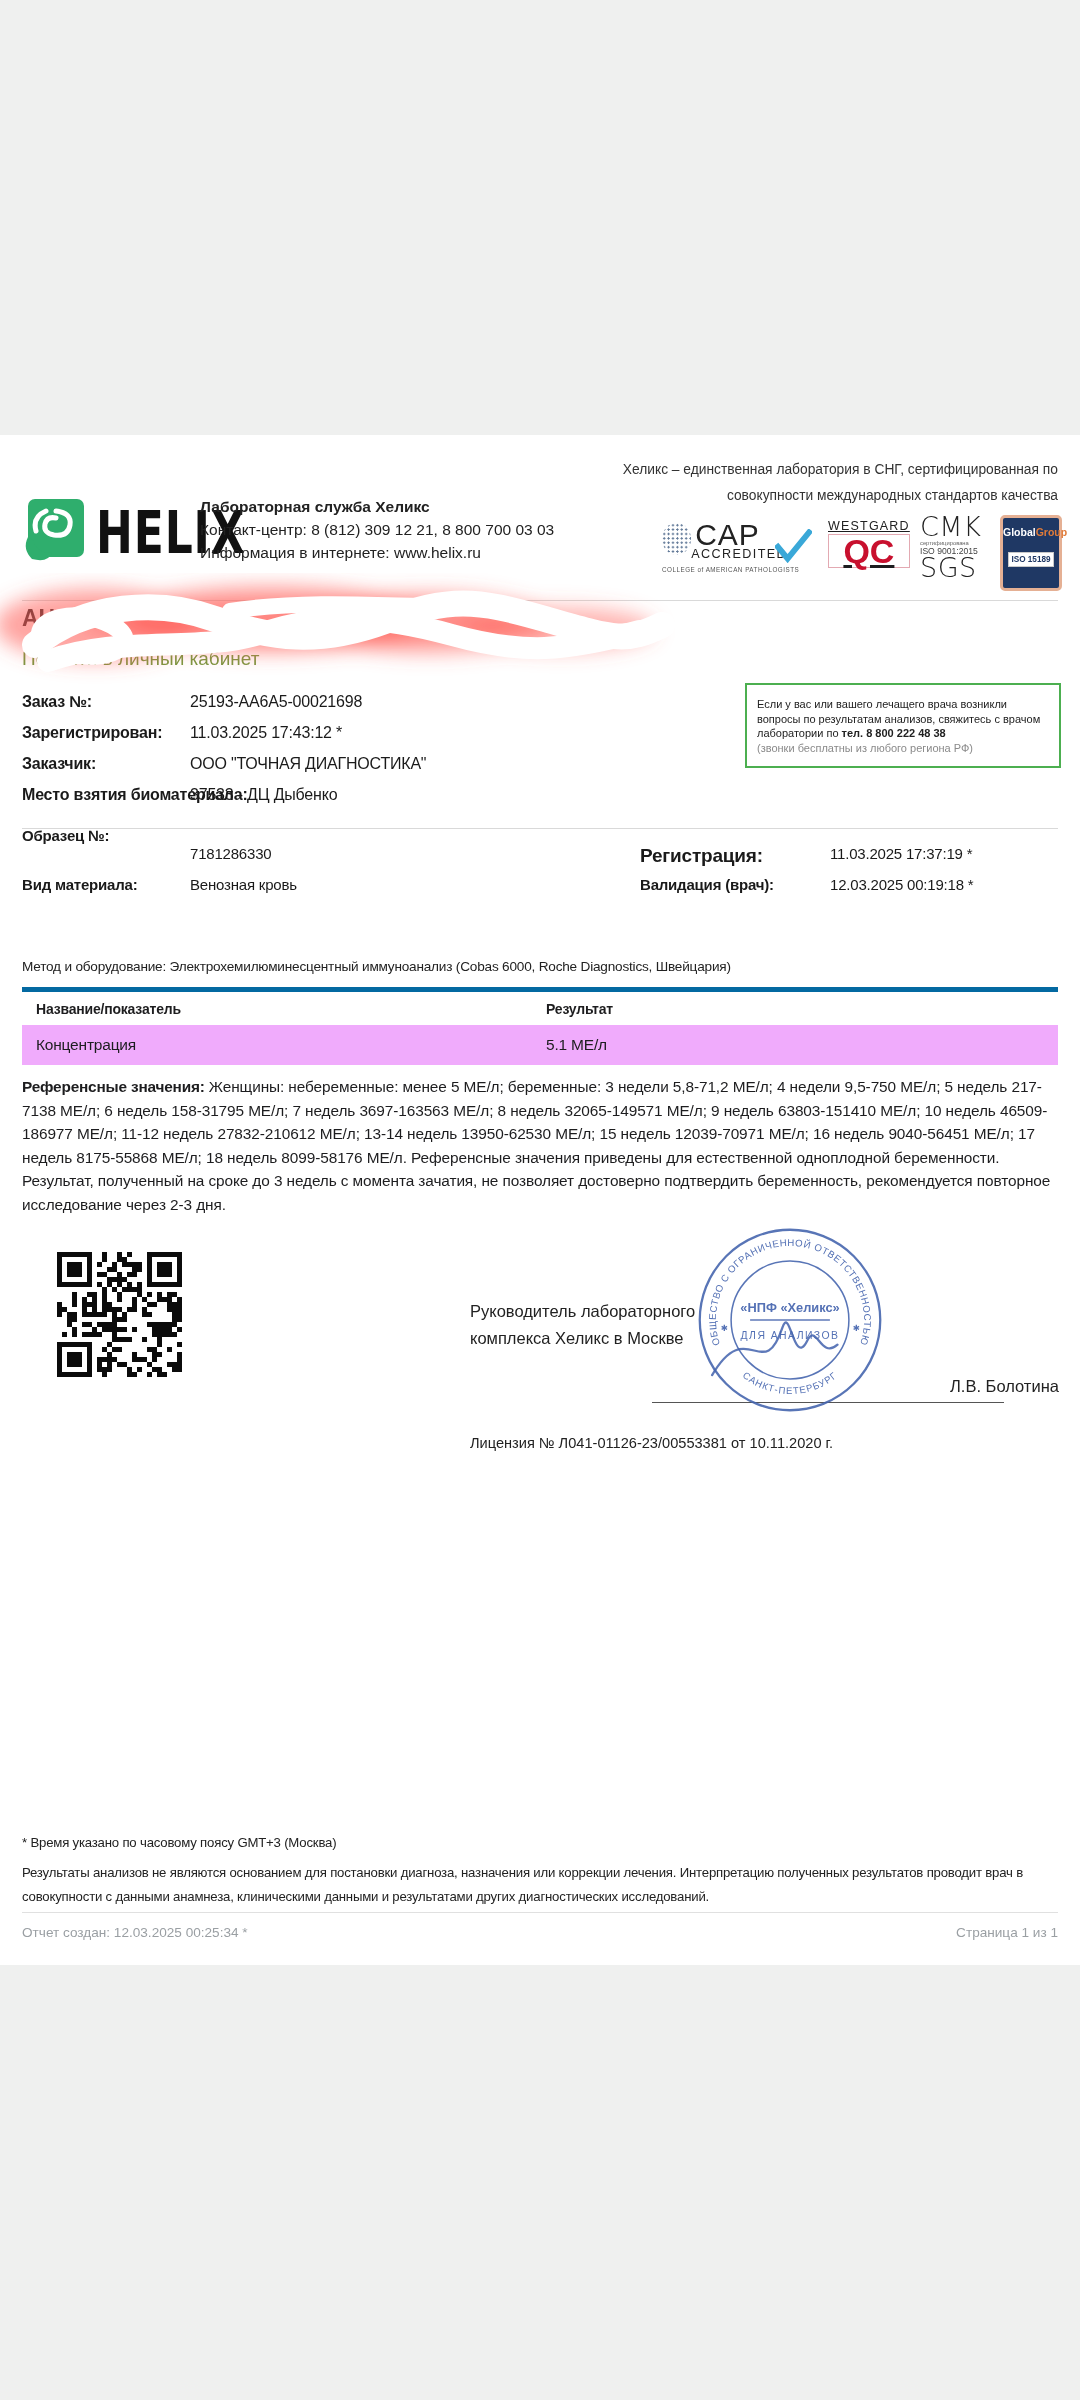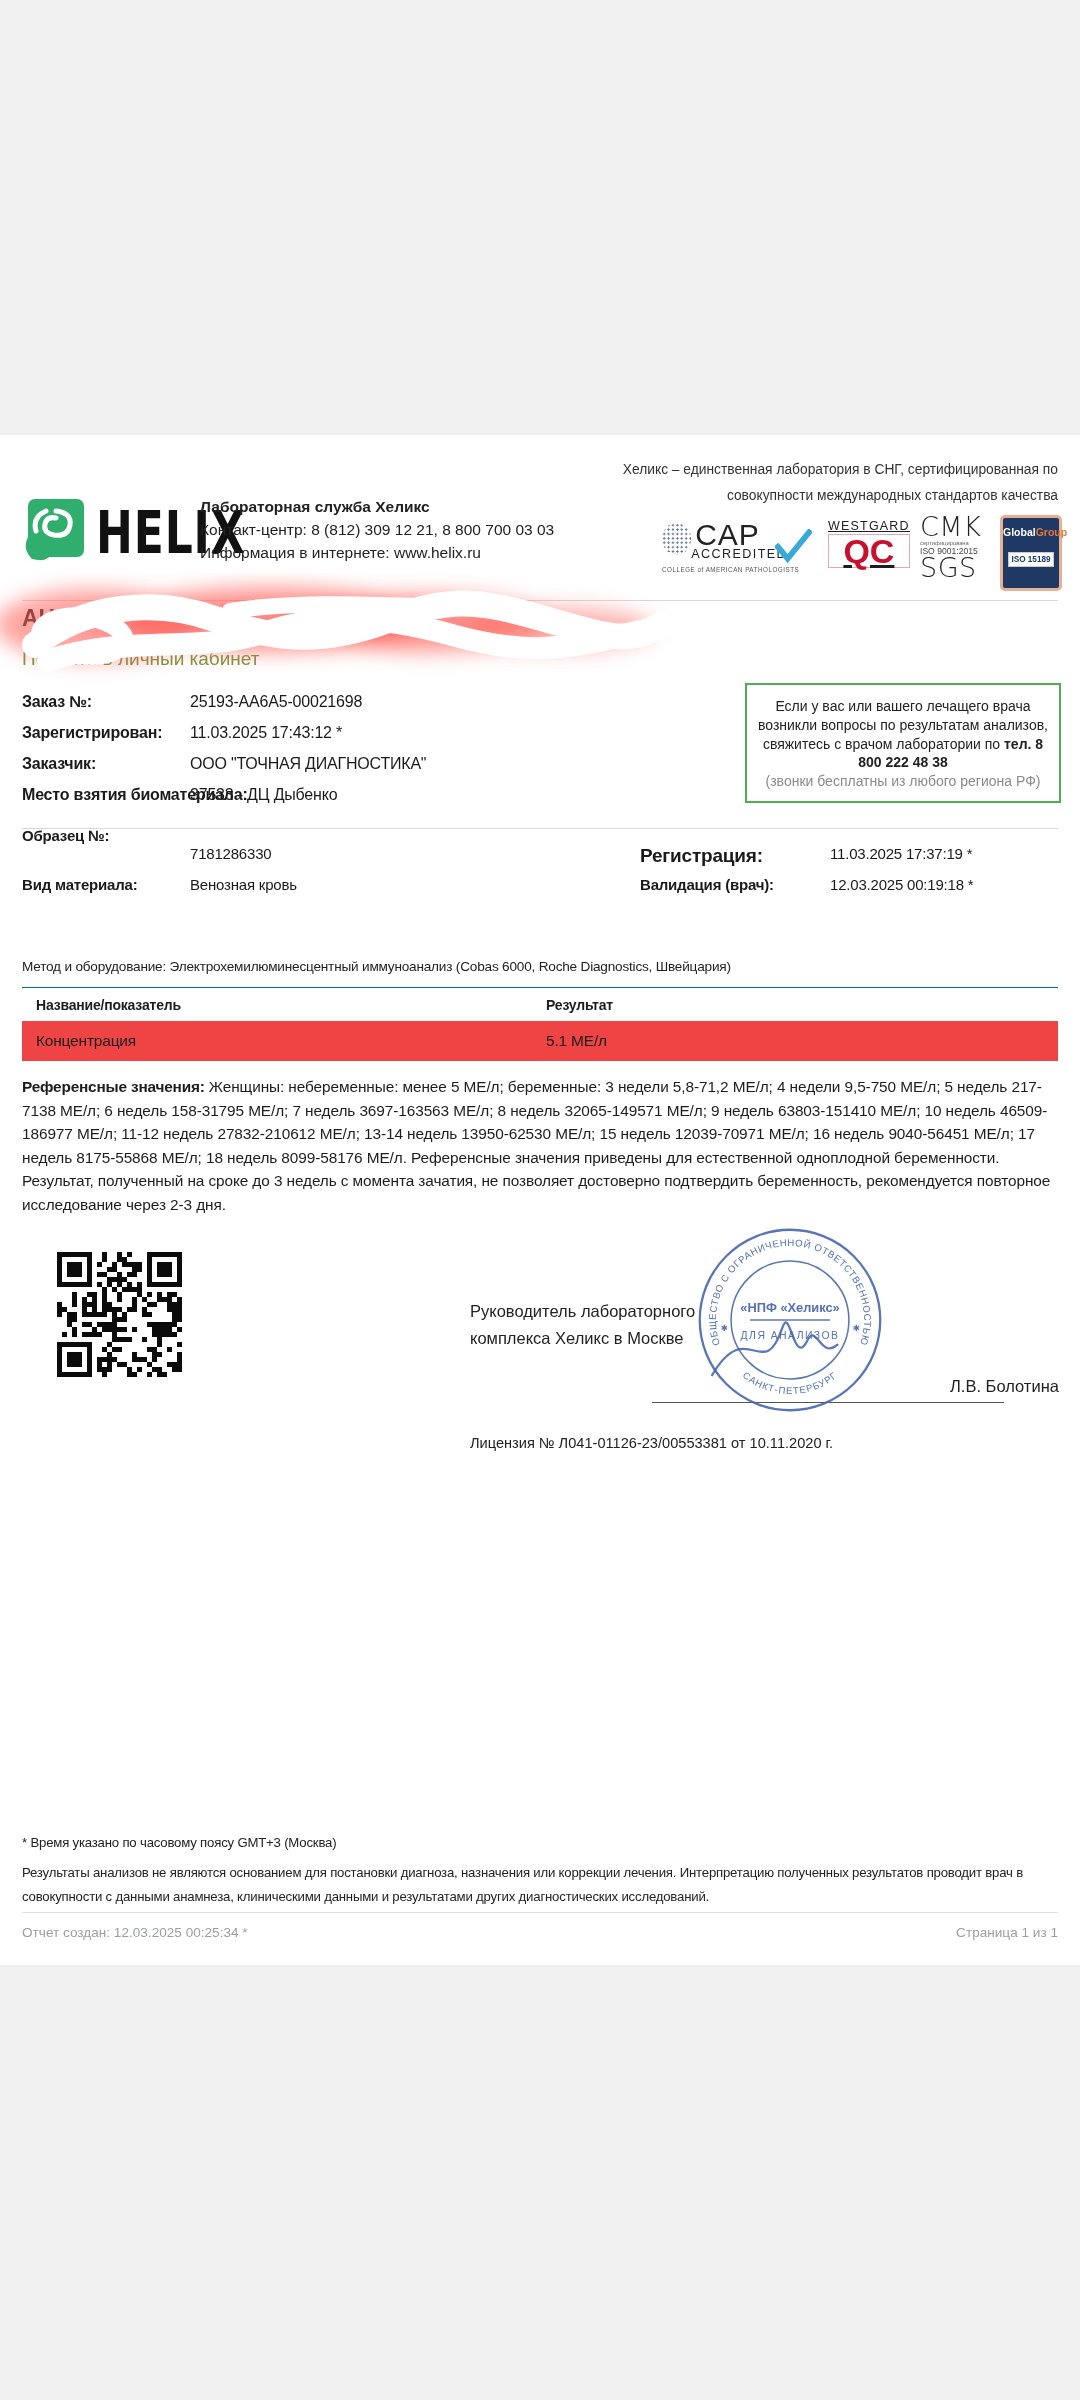--- a/index.html
+++ b/index.html
@@ -31,29 +31,29 @@
   .gg-top .o{color:#e07b39;}
   .gg-iso{background:#fff;border:1px solid #c9c9c9;margin:14px auto 0;width:44px;font-size:8.2px;font-weight:700;color:#1f3864;padding:2px 0;}
   
   .hr{position:absolute;left:22px;right:22px;height:0;border-top:1px solid #d9d9d9;}
   
   .patient-name{font-size:23px;font-weight:700;color:#2b2b2b;}
   .portal-link{font-size:19px;color:#7a9640;text-decoration:none;}
   
   .kv-label{font-weight:700;font-size:16px;letter-spacing:-.2px;color:#1a1a1a;white-space:nowrap;}
   .kv-value{font-size:16px;letter-spacing:-.2px;color:#1a1a1a;white-space:nowrap;}
-  .notice-box{border:2px solid #4caf50;width:292px;padding:12px 10px 10px;text-align:center;font-size:14px;line-height:1.34;color:#222;}
+  .notice-box{border:2px solid #4caf50;width:292px;padding:12px 10px 10px;text-align:left;font-size:11px;line-height:1.34;color:#222;}
   .notice-box .note{color:#8a8a8a;}
   
   .test-title{font-size:19px;font-weight:700;color:#111;letter-spacing:-.2px;}
   .qmark{display:inline-block;width:15px;height:15px;border:1px solid #9a9a9a;border-radius:50%;color:#9a9a9a;font-size:10.5px;font-weight:400;line-height:15px;text-align:center;vertical-align:super;margin-left:3px;}
   .method{font-size:13.6px;color:#222;letter-spacing:-.2px;}
   .rtable{position:absolute;left:22px;width:1036px;}
-  .rtable .thead{display:flex;border-top:1px solid #0369a1;padding:9px 14px 8px;font-size:14px;font-weight:700;letter-spacing:-.2px;}
-  .rtable .trow{display:flex;background:#ef4444;padding:11px 14px;font-size:15.5px;letter-spacing:-.2px;}
+  .rtable .thead{display:flex;border-top:5px solid #0369a1;padding:9px 14px 8px;font-size:14px;font-weight:700;letter-spacing:-.2px;}
+  .rtable .trow{display:flex;background:#f0abfc;padding:11px 14px;font-size:15.5px;letter-spacing:-.2px;}
   .rtable .c1{width:510px;}
   .reference{font-size:15.4px;line-height:23.5px;color:#1d1d1f;letter-spacing:-.1px;text-align:left;}
   .reference b{letter-spacing:-.2px;}
   
   .sig-role{font-size:16.5px;line-height:27px;color:#222;}
   .sig-line{position:absolute;border-top:1px solid #555;}
   .sig-name{font-size:16.5px;color:#222;}
   .license{font-size:14.6px;color:#222;}
   
   .footnote{font-size:13.2px;color:#222;letter-spacing:-.2px;}

